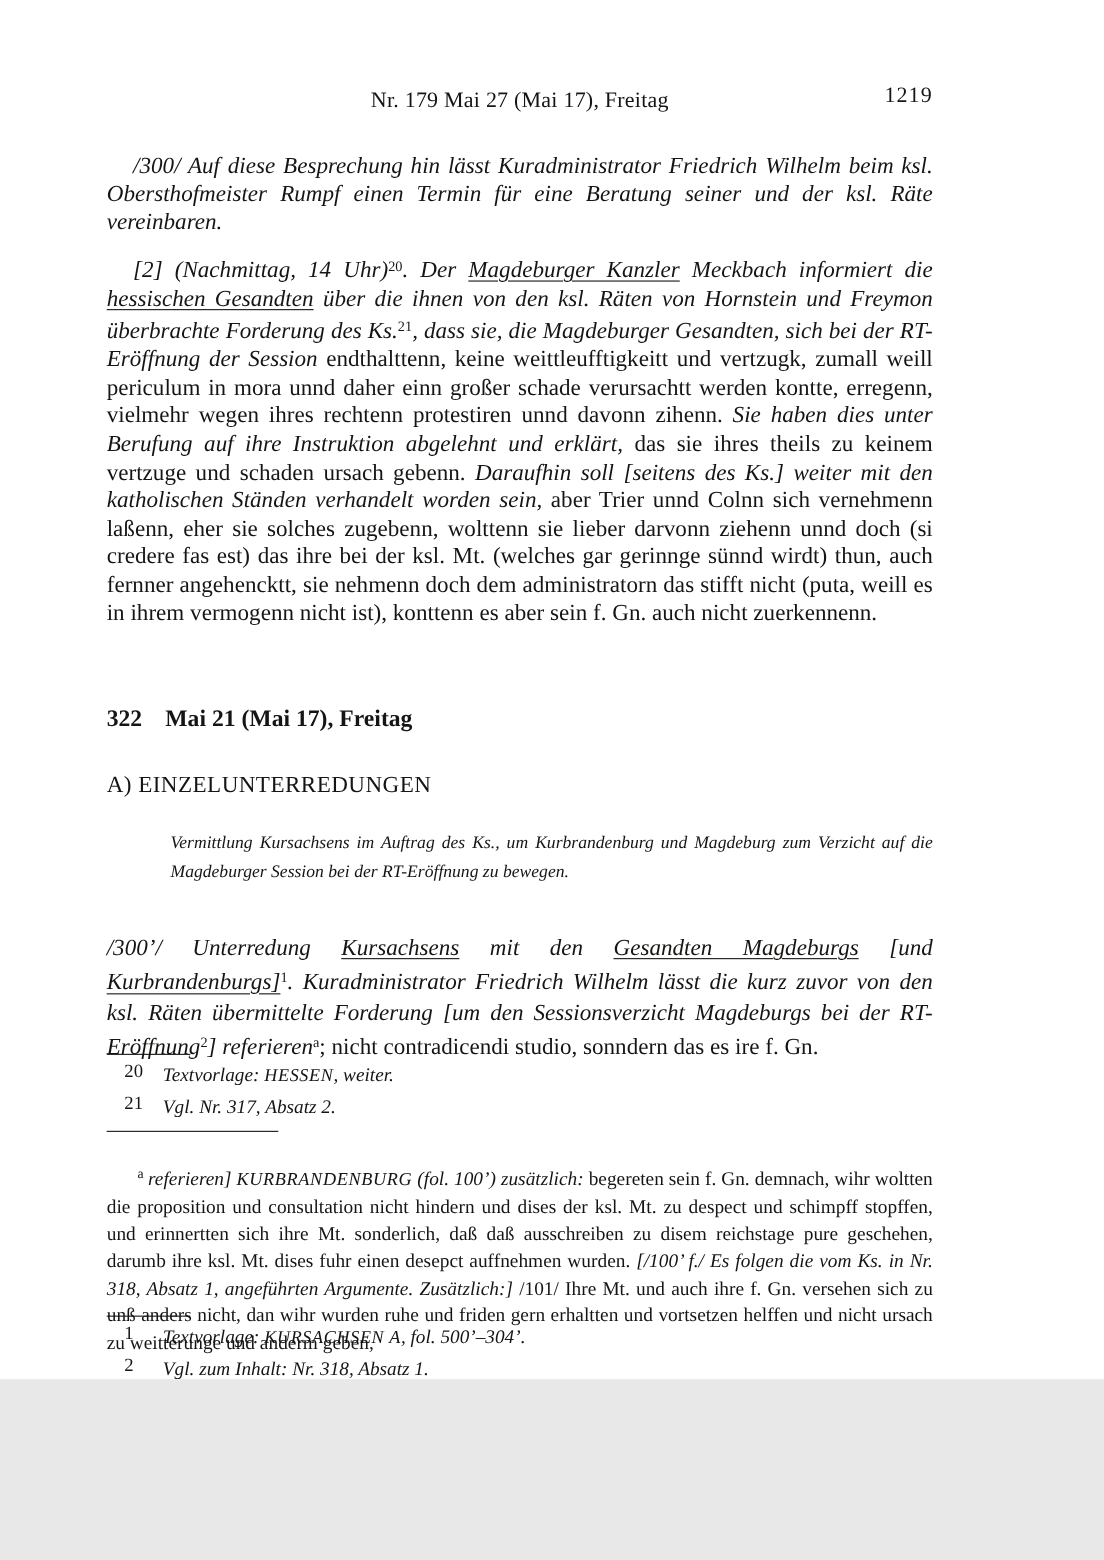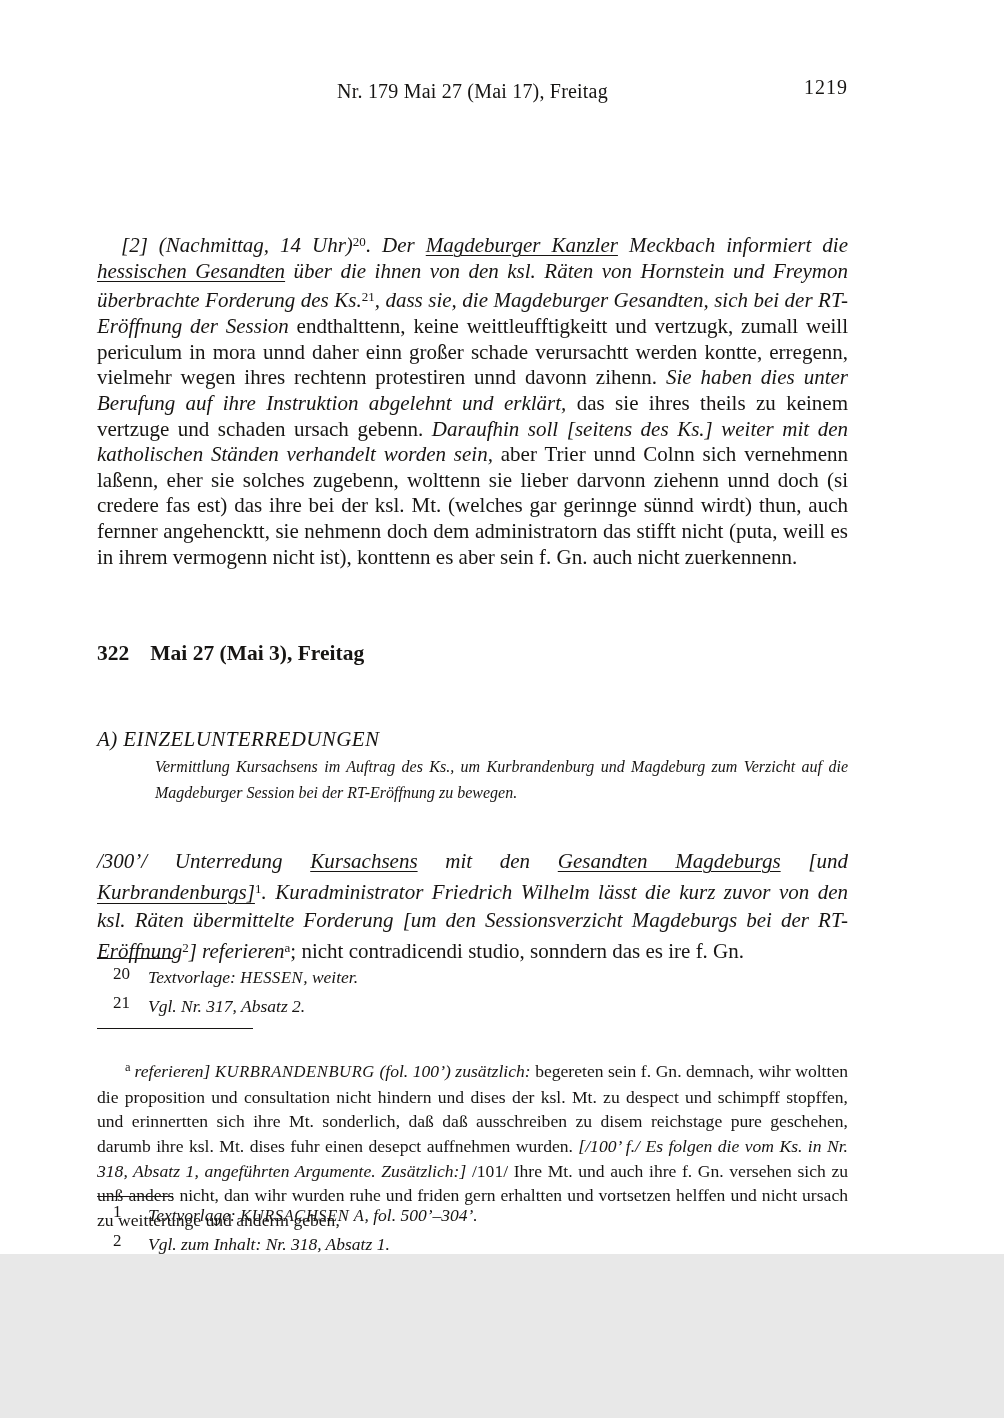--- a/index.html
+++ b/index.html
@@ -28,21 +28,21 @@
     font-size:21px; line-height:25.6px;
     text-align:justify;
   }
   .indent { text-indent:24px; }
   .p300  { top:117px; }
   .p2    { top:216px;margin-top:13px; }
 
   .entry-heading { top:641px; font-weight:bold; font-size:21.5px; }
   .entry-heading .num { margin-right:21px; }
 
-  .section-a { top:701px; font-style:italic; font-size:21px; letter-spacing:0.4px;margin-top:26px; }
+  .section-a { top:701px; font-size:21px; letter-spacing:0.4px; }
 
   .regest {
     top:738px; left:155px; width:693px;
     font-style:italic; font-size:16px; line-height:26px;
     text-align:justify;
   }
 
   .p300b { top:827px; line-height:27.4px; }
 
   
@@ -81,25 +81,26 @@
 </head>
 <body>
 
 <div class="page">
 
   <div class="abs col running-header">
     <span class="rh-title">Nr. 179 Mai 27 (Mai 17), Freitag</span>
     <span class="rh-pagenum">1219</span>
   </div>
 
+  <p class="abs col body-par indent p300"><span class="s-i">/300/ Auf diese Besprechung hin lässt Kuradministrator Friedrich Wilhelm beim ksl. Obersthofmeister Rumpf einen Termin für eine Beratung seiner und der ksl. Räte vereinbaren.</span></p>
 
   <p class="abs col body-par indent p2"><span class="s-i">[2] (Nachmittag, 14 Uhr)</span><span class="s-sup">20</span><span class="s-i">. Der </span><span class="s-i s-u">Magdeburger Kanzler</span><span class="s-i"> Meckbach informiert die </span><span class="s-i s-u">hessischen Gesandten</span><span class="s-i"> über die ihnen von den ksl. Räten von Hornstein und Freymon überbrachte Forderung des Ks.</span><span class="s-sup">21</span><span class="s-i">, dass sie, die Magdeburger Gesandten, sich bei der RT-Eröffnung der Session </span><span>endthalttenn, keine weittleufftigkeitt und vertzugk, zumall weill periculum in mora unnd daher einn großer schade verursachtt werden kontte, erregenn, vielmehr wegen ihres rechtenn protestiren unnd davonn zihenn. </span><span class="s-i">Sie haben dies unter Berufung auf ihre Instruktion abgelehnt und erklärt,</span><span> das sie ihres theils zu keinem vertzuge und schaden ursach gebenn. </span><span class="s-i">Daraufhin soll [seitens des Ks.] weiter mit den katholischen Ständen verhandelt worden sein,</span><span> aber Trier unnd Colnn sich vernehmenn laßenn, eher sie solches zugebenn, wolttenn sie lieber darvonn ziehenn unnd doch (si credere fas est) das ihre bei der ksl. Mt. (welches gar gerinnge sünnd wirdt) thun, auch fernner angehencktt, sie nehmenn doch dem administratorn das stifft nicht (puta, weill es in ihrem vermogenn nicht ist), konttenn es aber sein f. Gn. auch nicht zuerkennenn.</span></p>
 
   <div class="abs col entry-heading">
-    <span class="num">322</span><span>Mai 27 (Mai 3), Freitag</span>
+    <span class="num">322</span><span>Mai 21 (Mai 17), Freitag</span>
   </div>
 
   <div class="abs col section-a">A) EINZELUNTERREDUNGEN</div>
 
   <p class="abs regest"><span class="s-i">Vermittlung Kursachsens im Auftrag des Ks., um Kurbrandenburg und Magdeburg zum Verzicht auf die Magdeburger Session bei der RT-Eröffnung zu bewegen.</span></p>
 
   <p class="abs col body-par p300b"><span class="s-i">/300’/ Unterredung </span><span class="s-i s-u">Kursachsens</span><span class="s-i"> mit den </span><span class="s-i s-u">Gesandten Magdeburgs</span><span class="s-i"> [und </span><span class="s-i s-u">Kurbrandenburgs]</span><span class="s-sup">1</span><span class="s-i">. Kuradministrator Friedrich Wilhelm lässt die kurz zuvor von den ksl. Räten übermittelte Forderung [um den Sessionsverzicht Magdeburgs bei der RT-Eröffnung</span><span class="s-sup">2</span><span class="s-i">] referieren</span><span class="s-sup">a</span><span>; nicht contradicendi studio, sonndern das es ire f. Gn.</span></p>
 
   <div class="abs fn-rule fn-rule-1"></div>
   <div class="abs fn-rule fn-rule-2"></div>

